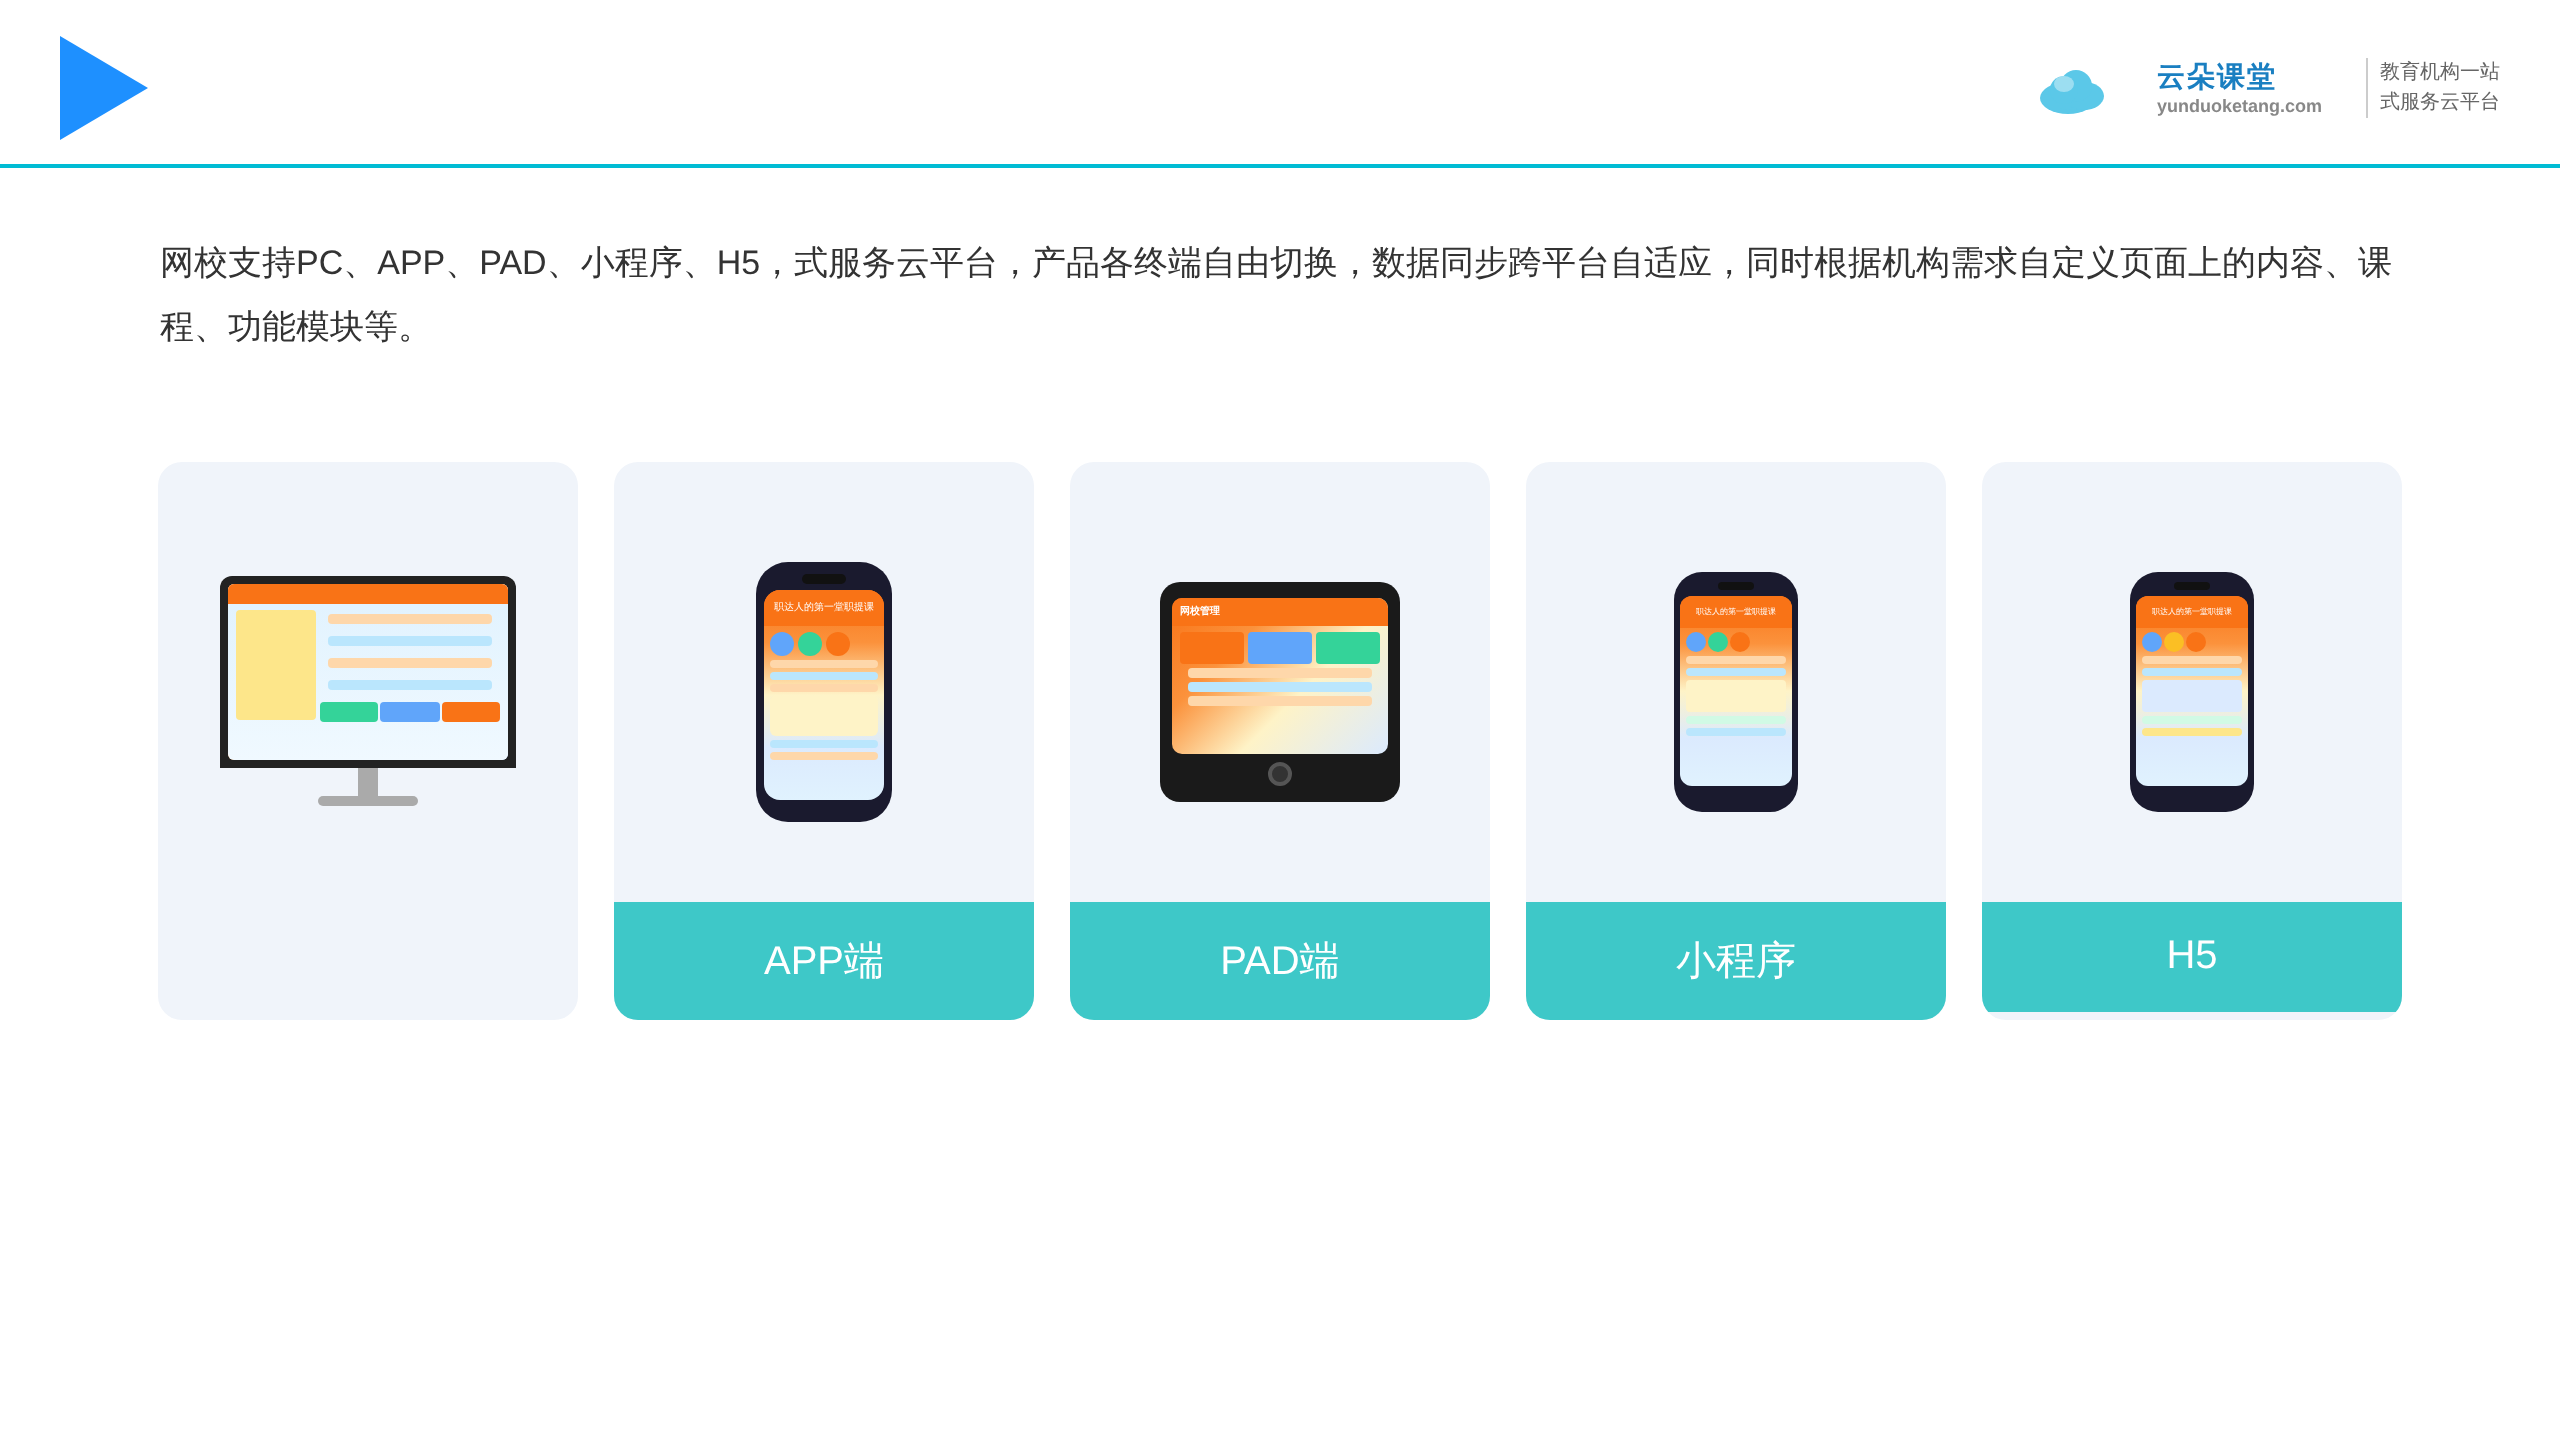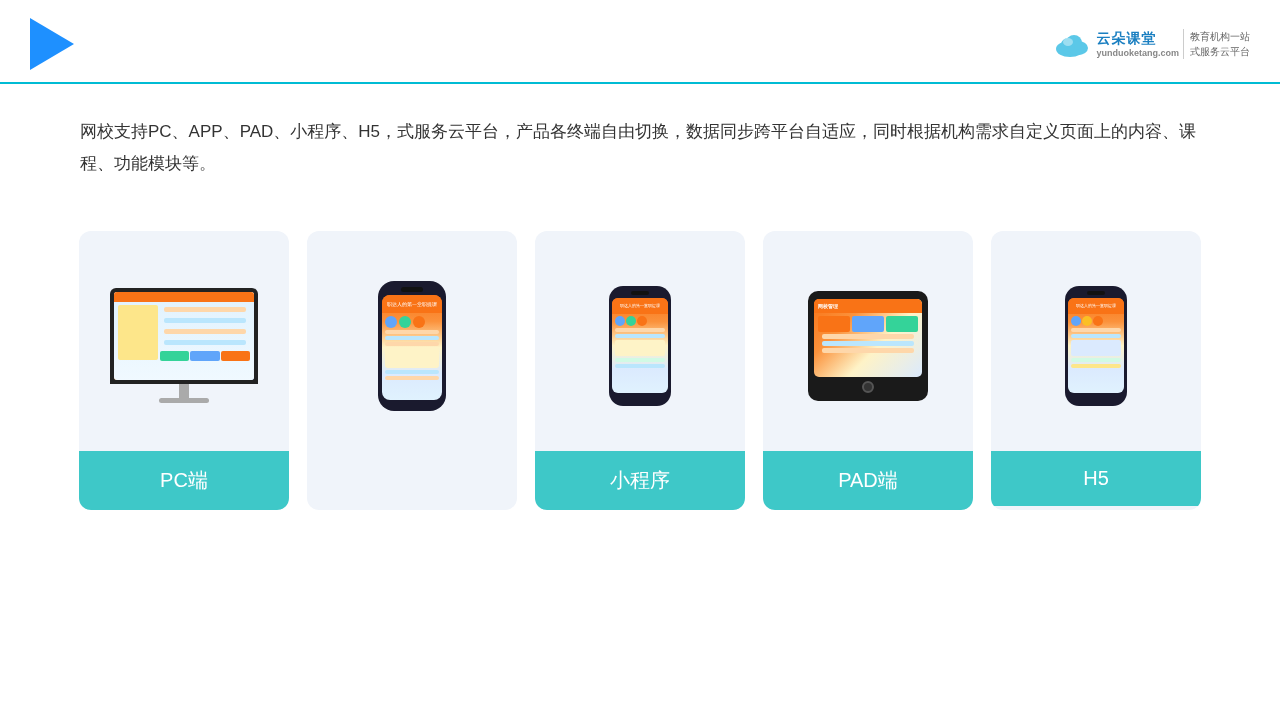--- a/index.html
+++ b/index.html
@@ -38,21 +38,21 @@
       color: #333;
     }
     .header-right {
       display: flex;
       align-items: center;
       gap: 8px;
     }
     .brand-logo {
       display: flex;
       align-items: center;
-      gap: 0;
+      gap: 18px;
     }
     .cloud-icon {
       width: 44px;
       height: 30px;
     }
     .brand-text-block {
       display: flex;
       flex-direction: column;
       align-items: flex-start;
     }
@@ -332,21 +332,20 @@
                   </div>
                 </div>
               </div>
             </div>
           </div>
         </div>
         <div class="monitor-neck"></div>
         <div class="monitor-base"></div>
       </div>
     </div>
-    <div class="device-label">PC端</div>
   </div>
 
   <div class="device-card">
     <div class="device-image-area">
       <div class="phone">
         <div class="phone-body">
           <div class="phone-notch"></div>
           <div class="phone-screen">
             <div class="phone-screen-bar" style="background:#f97316; display:flex; align-items:center; justify-content:center;">
               <span style="color:white; font-size:5px;">职达人的第一堂职提课</span>
@@ -361,20 +360,47 @@
               <div class="phone-row-blue"></div>
               <div class="phone-row"></div>
               <div style="height:20px; background:#fef3c7; border-radius:3px; margin:2px 0;"></div>
               <div class="phone-row-blue"></div>
               <div class="phone-row"></div>
             </div>
           </div>
         </div>
       </div>
     </div>
+    <div class="device-label">APP端</div>
+  </div>
+
+  <div class="device-card">
+    <div class="device-image-area">
+      <div class="tablet">
+        <div class="tablet-body">
+          <div class="tablet-screen">
+            <div class="tablet-bar" style="display:flex; align-items:center; padding:0 4px;">
+              <span style="color:white; font-size:5px; font-weight:bold;">网校管理</span>
+            </div>
+            <div style="padding:3px 4px;">
+              <div style="display:flex; gap:2px; margin-bottom:2px;">
+                <div style="flex:1; height:16px; background:#f97316; border-radius:2px;"></div>
+                <div style="flex:1; height:16px; background:#60a5fa; border-radius:2px;"></div>
+                <div style="flex:1; height:16px; background:#34d399; border-radius:2px;"></div>
+              </div>
+              <div class="tablet-row"></div>
+              <div class="tablet-row-b"></div>
+              <div class="tablet-row"></div>
+            </div>
+          </div>
+          <div class="tablet-home"></div>
+        </div>
+      </div>
+    </div>
+    <div class="device-label">PAD端</div>
   </div>
 
   <div class="device-card">
     <div class="device-image-area">
       <div class="phone">
         <div class="mini-phone-body">
           <div class="phone-notch" style="width:18px; height:4px; margin: 0 auto 3px;"></div>
           <div class="phone-screen" style="height:95px; border-radius:6px;">
             <div class="phone-screen-bar" style="background:#f97316; height:16px; display:flex; align-items:center; justify-content:center;">
               <span style="color:white; font-size:4px;">职达人的第一堂职提课</span>
@@ -393,46 +419,20 @@
             </div>
           </div>
         </div>
       </div>
     </div>
     <div class="device-label">小程序</div>
   </div>
 
   <div class="device-card">
     <div class="device-image-area">
-      <div class="tablet">
-        <div class="tablet-body">
-          <div class="tablet-screen">
-            <div class="tablet-bar" style="display:flex; align-items:center; padding:0 4px;">
-              <span style="color:white; font-size:5px; font-weight:bold;">网校管理</span>
-            </div>
-            <div style="padding:3px 4px;">
-              <div style="display:flex; gap:2px; margin-bottom:2px;">
-                <div style="flex:1; height:16px; background:#f97316; border-radius:2px;"></div>
-                <div style="flex:1; height:16px; background:#60a5fa; border-radius:2px;"></div>
-                <div style="flex:1; height:16px; background:#34d399; border-radius:2px;"></div>
-              </div>
-              <div class="tablet-row"></div>
-              <div class="tablet-row-b"></div>
-              <div class="tablet-row"></div>
-            </div>
-          </div>
-          <div class="tablet-home"></div>
-        </div>
-      </div>
-    </div>
-    <div class="device-label">PAD端</div>
-  </div>
-
-  <div class="device-card">
-    <div class="device-image-area">
       <div class="phone">
         <div class="mini-phone-body">
           <div class="phone-notch" style="width:18px; height:4px; margin: 0 auto 3px;"></div>
           <div class="phone-screen" style="height:95px; border-radius:6px;">
             <div class="phone-screen-bar" style="background:#f97316; height:16px; display:flex; align-items:center; justify-content:center;">
               <span style="color:white; font-size:4px;">职达人的第一堂职提课</span>
             </div>
             <div style="padding:2px 3px;">
               <div style="display:flex; gap:1px; margin-bottom:2px;">
                 <div style="width:10px; height:10px; background:#60a5fa; border-radius:50%;"></div>

